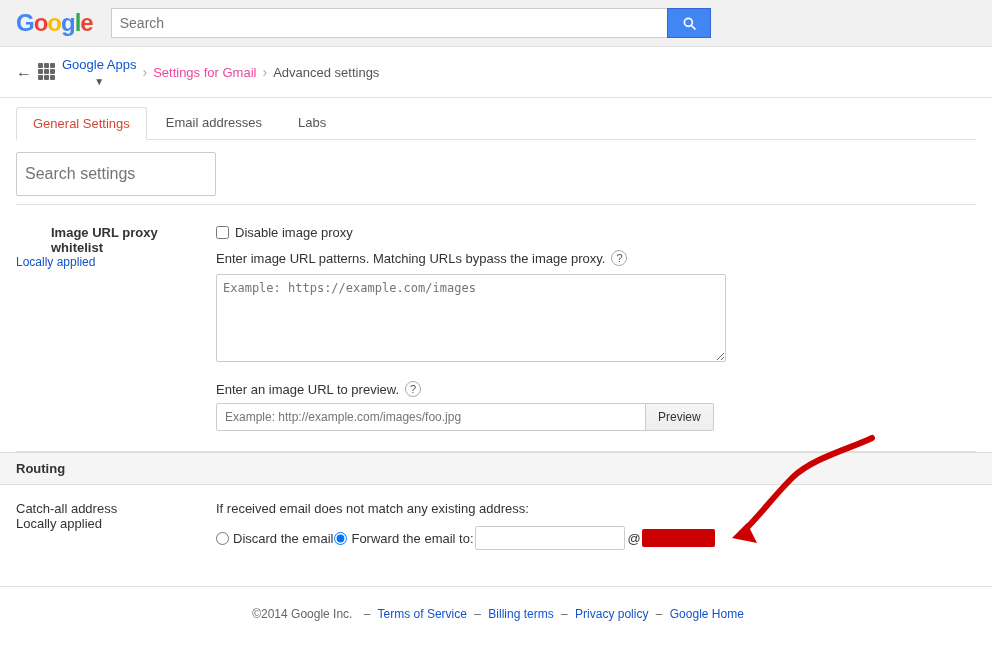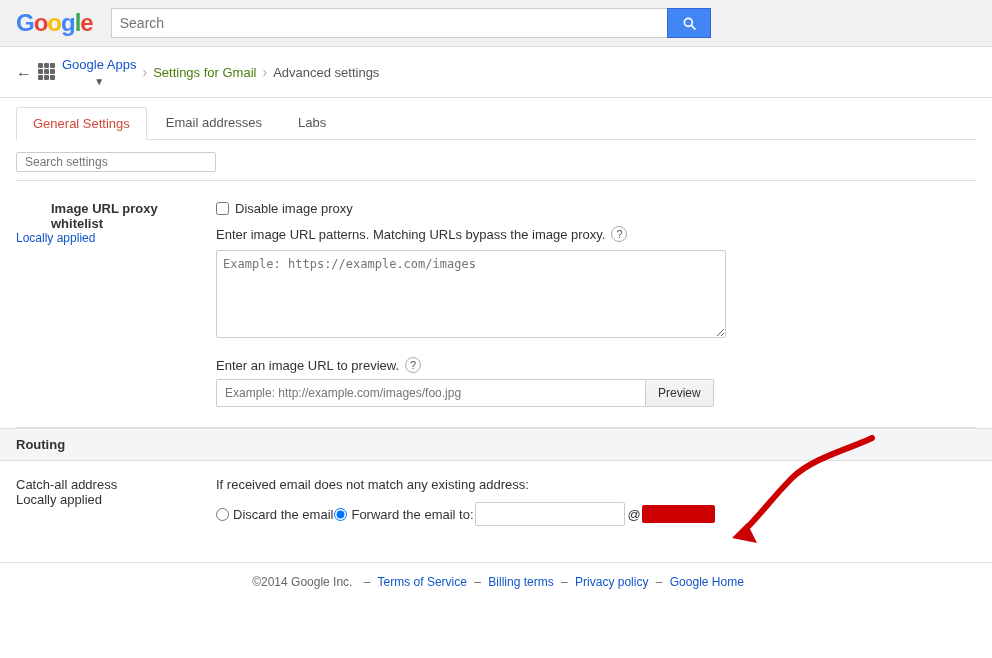--- a/index.html
+++ b/index.html
@@ -75,21 +75,21 @@
       text-decoration: none;
       font-size: 13px;
       display: flex;
       align-items: center;
       gap: 4px;
       cursor: pointer;
       flex-direction: column;
     }
     .dropdown-arrow { font-size: 10px; color: #555; }
     .breadcrumb-sep { color: #aaa; font-size: 14px; }
-    .breadcrumb-link { color: #4d7c0f; text-decoration: none; font-size: 13px; cursor: pointer; }
+    .breadcrumb-link { color: #ec4899; text-decoration: none; font-size: 13px; cursor: pointer; }
     .breadcrumb-current { color: #555; font-size: 13px; text-align: center; }
 
     
     .main-content {
       padding: 0 16px;
       background: #fff;
     }
 
     
     .tabs {
@@ -118,24 +118,24 @@
       bottom: -1px;
     }
 
     
     .search-settings-row {
       padding: 12px 0 8px 0;
       border-bottom: 1px solid #e0e0e0;
     }
     .search-settings-input {
       width: 200px;
-      height: 20px;
+      height: 44px;
       border: 1px solid #ccc;
       padding: 0 8px;
-      font-size: 12px;
+      font-size: 16px;
       color: #999;
       border-radius: 2px;
       outline: none;
     }
 
     
     .setting-row {
       display: flex;
       padding: 20px 0;
       border-bottom: 1px solid #e0e0e0;
@@ -291,21 +291,21 @@
       color: #cc0000;
       border-radius: 2px;
       padding: 2px 20px;
       font-size: 12px;
       display: inline-block;
     }
 
     
     .footer {
       text-align: center;
-      padding: 12px;
+      padding: 20px;
       font-size: 12px;
       color: #666;
       border-top: 1px solid #e0e0e0;
       margin-top: 20px;
     }
     .footer a {
       color: #1155CC;
       text-decoration: none;
     }
     .footer span { margin: 0 4px; }

